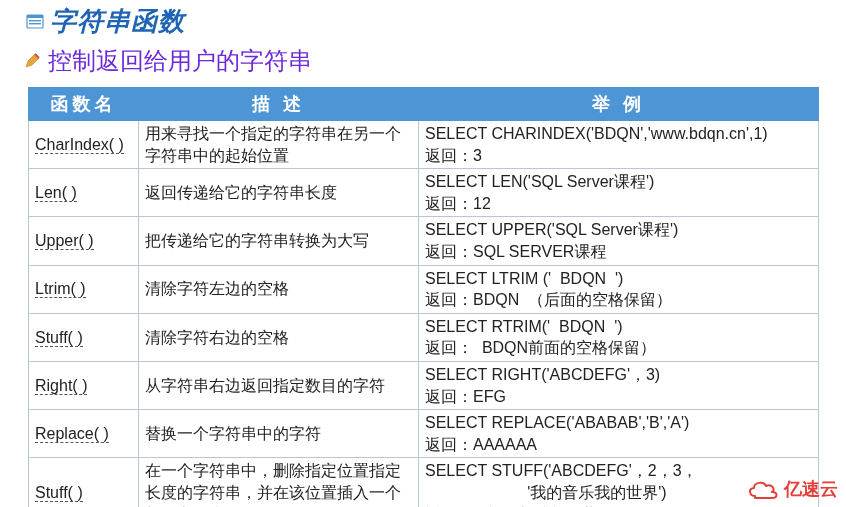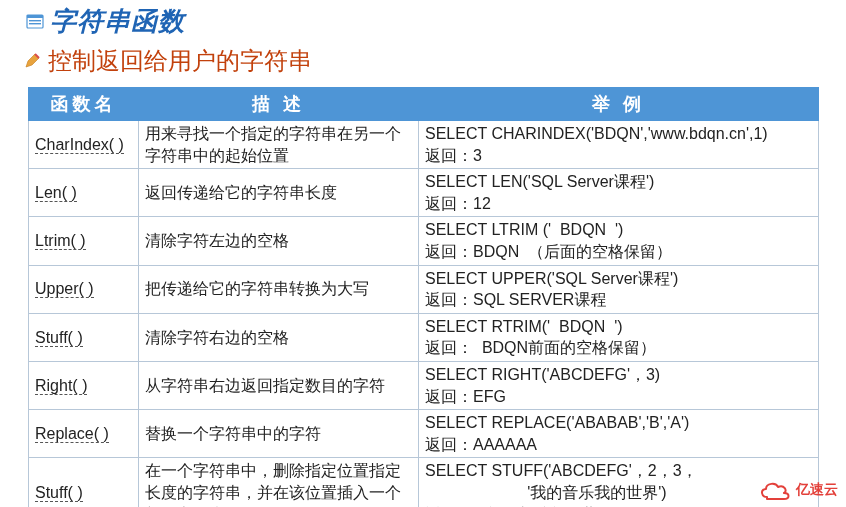--- a/index.html
+++ b/index.html
@@ -36,21 +36,21 @@
     align-items: center;
     padding: 6px 0 0 24px;
   }
   .pencil-icon {
     width: 16px;
     height: 16px;
     margin-right: 8px;
     flex-shrink: 0;
   }
   .subtitle-text {
-    color: #c2410c;
+    color: #6d28d9;
     font-size: 24px;
   }
   .tbl {
     border-collapse: collapse;
     margin: 10px 0 0 28px;
     width: 790px;
     table-layout: fixed;
   }
   .tbl th {
     background: #4E95D6;
@@ -88,21 +88,21 @@
     align-items: center;
     gap: 4px;
   }
   .logo-cloud {
     width: 34px;
     height: 22px;
   }
   .logo-text {
     color: #E3403A;
     font-weight: bold;
-    font-size: 14px;
+    font-size: 18px;
   }
 </style>
 </head>
 <body>
 
 <div class="title-row">
   <span class="title-icon">
     <svg viewBox="0 0 18 18" width="18" height="18">
       <rect x="1" y="2" width="16" height="13" rx="1" fill="#fff" stroke="#4E95D6" stroke-width="1.2"></rect>
       <rect x="1" y="2" width="16" height="3" fill="#4E95D6"></rect>
@@ -147,33 +147,33 @@
     </tr>
     <tr>
       <td class="fn-name"><span>Len( )</span></td>
       <td>返回传递给它的字符串长度</td>
       <td>
         <span class="ex-line">SELECT LEN('SQL Server课程')</span>
         <span class="ex-line">返回：12</span>
       </td>
     </tr>
     <tr>
+      <td class="fn-name"><span>Upper( )</span></td>
+      <td>把传递给它的字符串转换为大写</td>
+      <td>
+        <span class="ex-line">SELECT UPPER('SQL Server课程')</span>
+        <span class="ex-line">返回：SQL SERVER课程</span>
+      </td>
+    </tr>
+    <tr>
       <td class="fn-name"><span>Ltrim( )</span></td>
       <td>清除字符左边的空格</td>
       <td>
         <span class="ex-line">SELECT LTRIM ('  BDQN  ')</span>
         <span class="ex-line">返回：BDQN  （后面的空格保留）</span>
-      </td>
-    </tr>
-    <tr>
-      <td class="fn-name"><span>Upper( )</span></td>
-      <td>把传递给它的字符串转换为大写</td>
-      <td>
-        <span class="ex-line">SELECT UPPER('SQL Server课程')</span>
-        <span class="ex-line">返回：SQL SERVER课程</span>
       </td>
     </tr>
     <tr>
       <td class="fn-name"><span>Stuff( )</span></td>
       <td>清除字符右边的空格</td>
       <td>
         <span class="ex-line">SELECT RTRIM('  BDQN  ')</span>
         <span class="ex-line">返回：  BDQN前面的空格保留）</span>
       </td>
     </tr>

